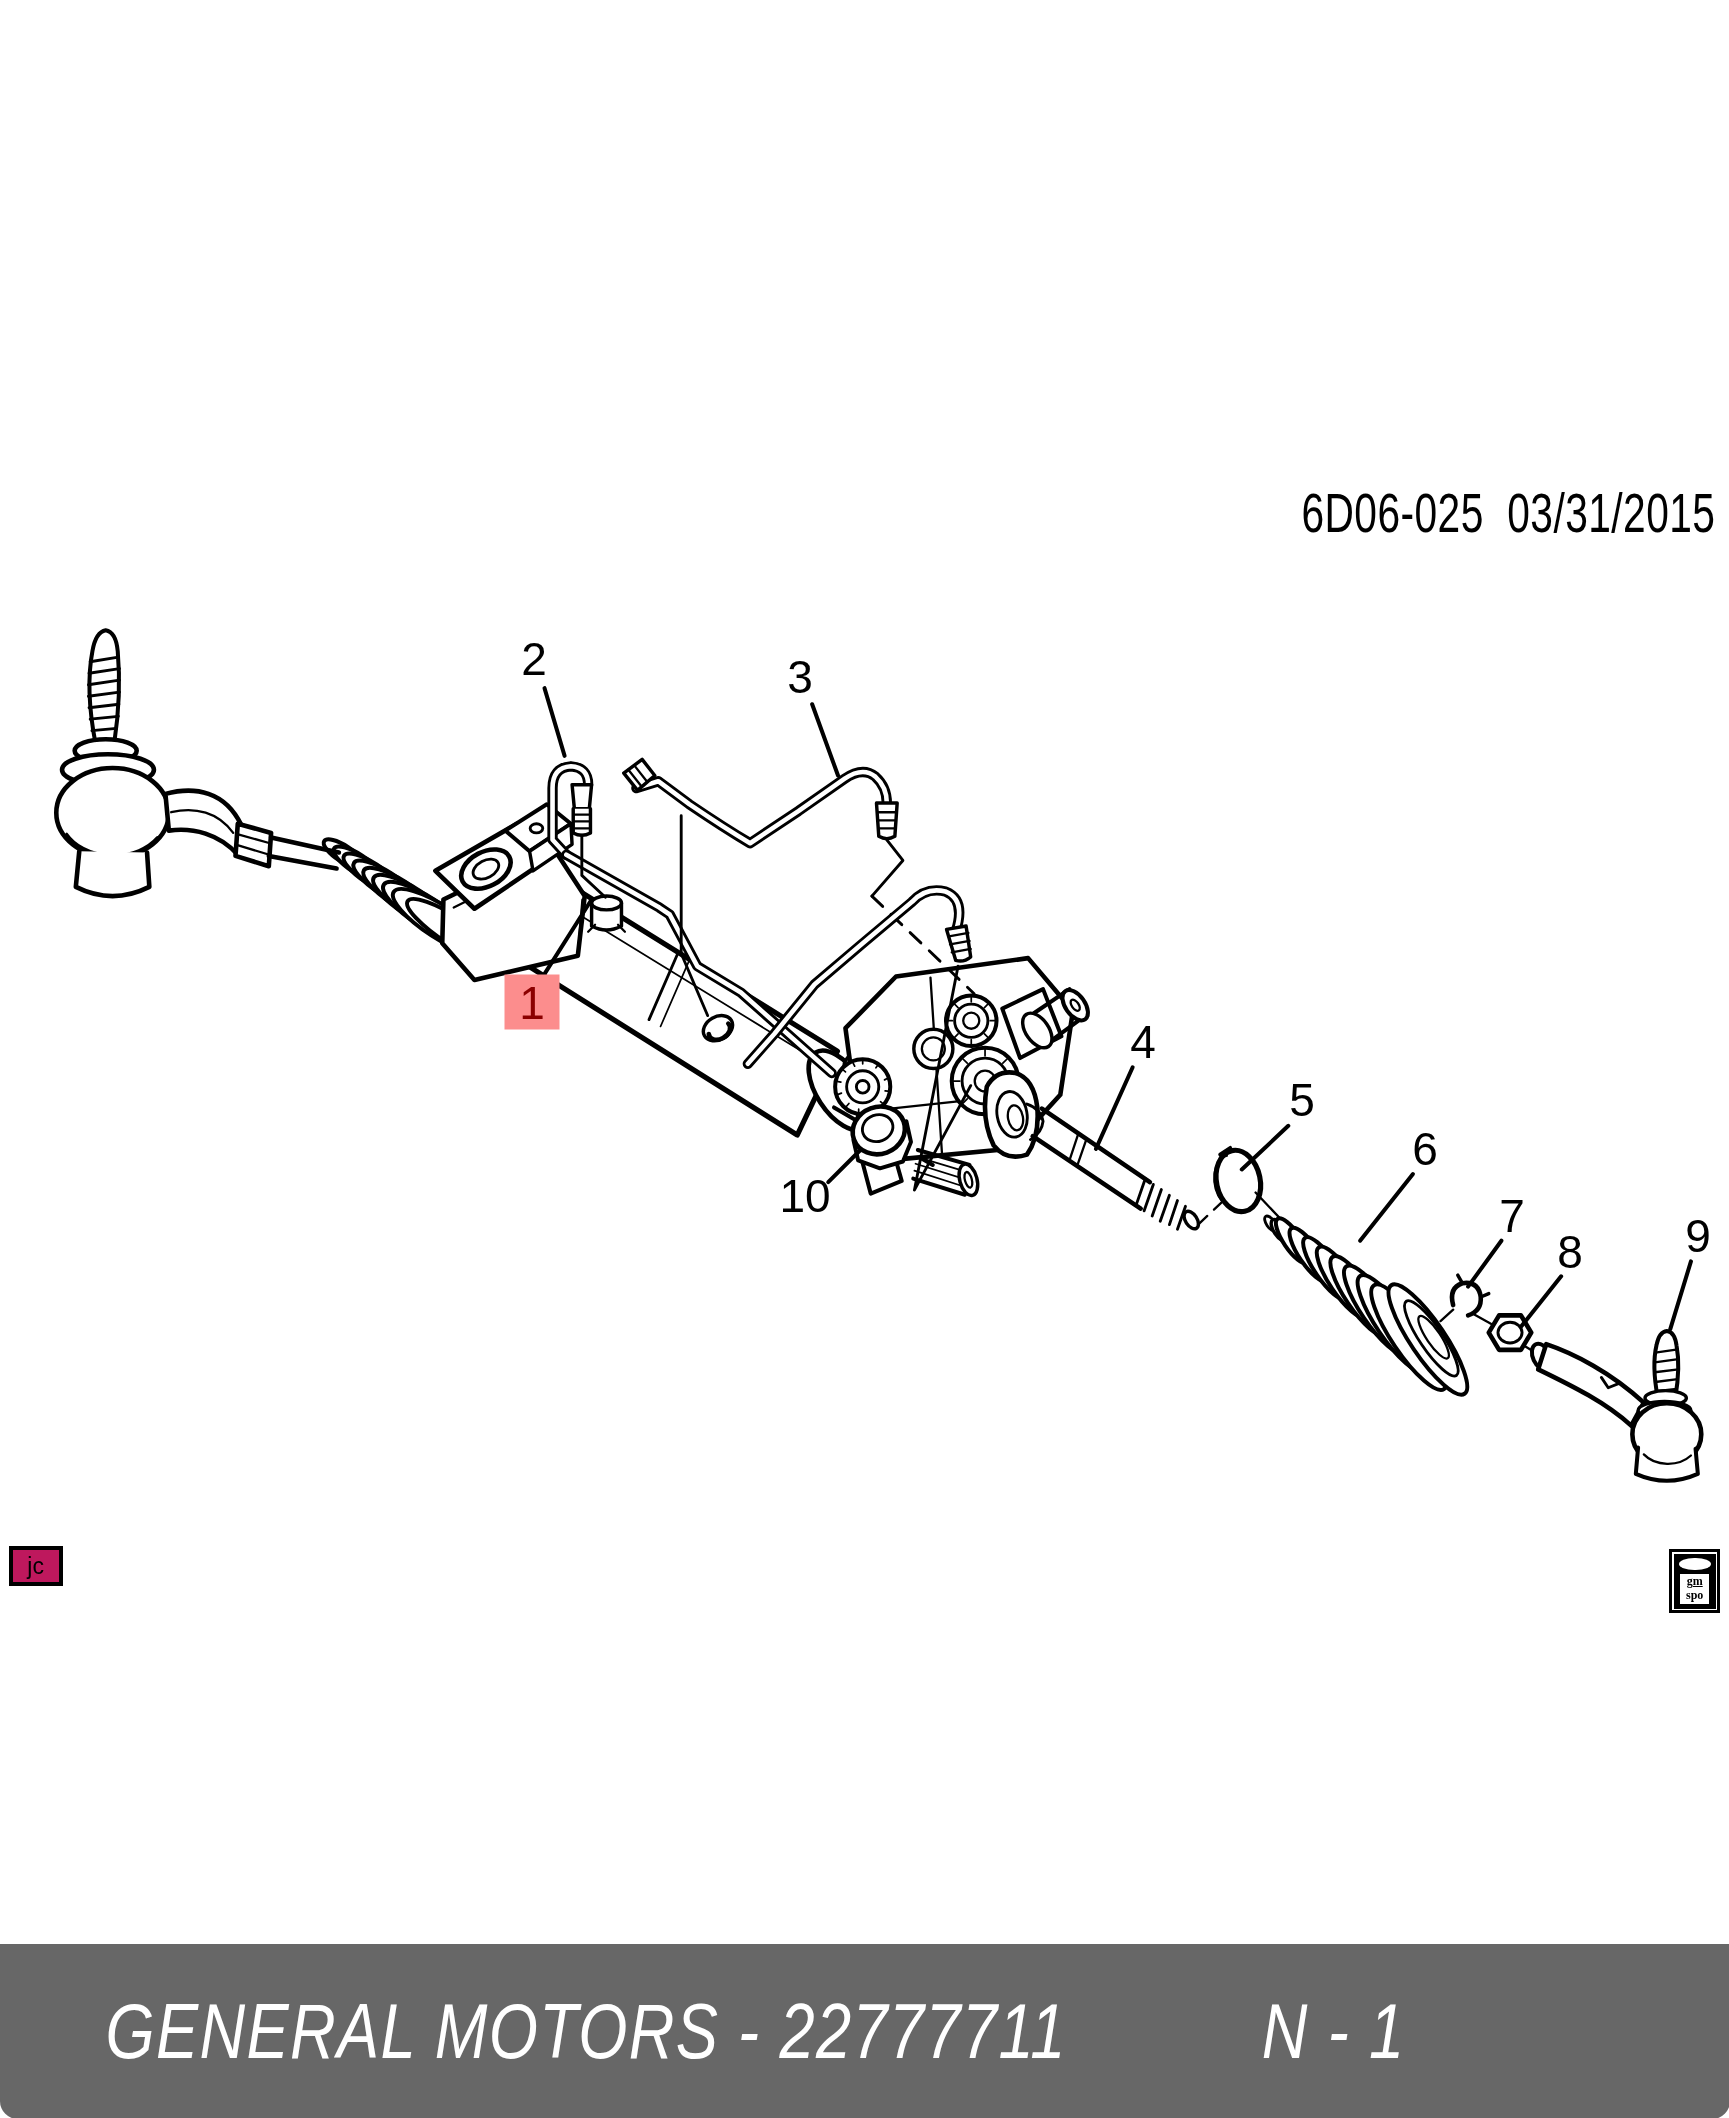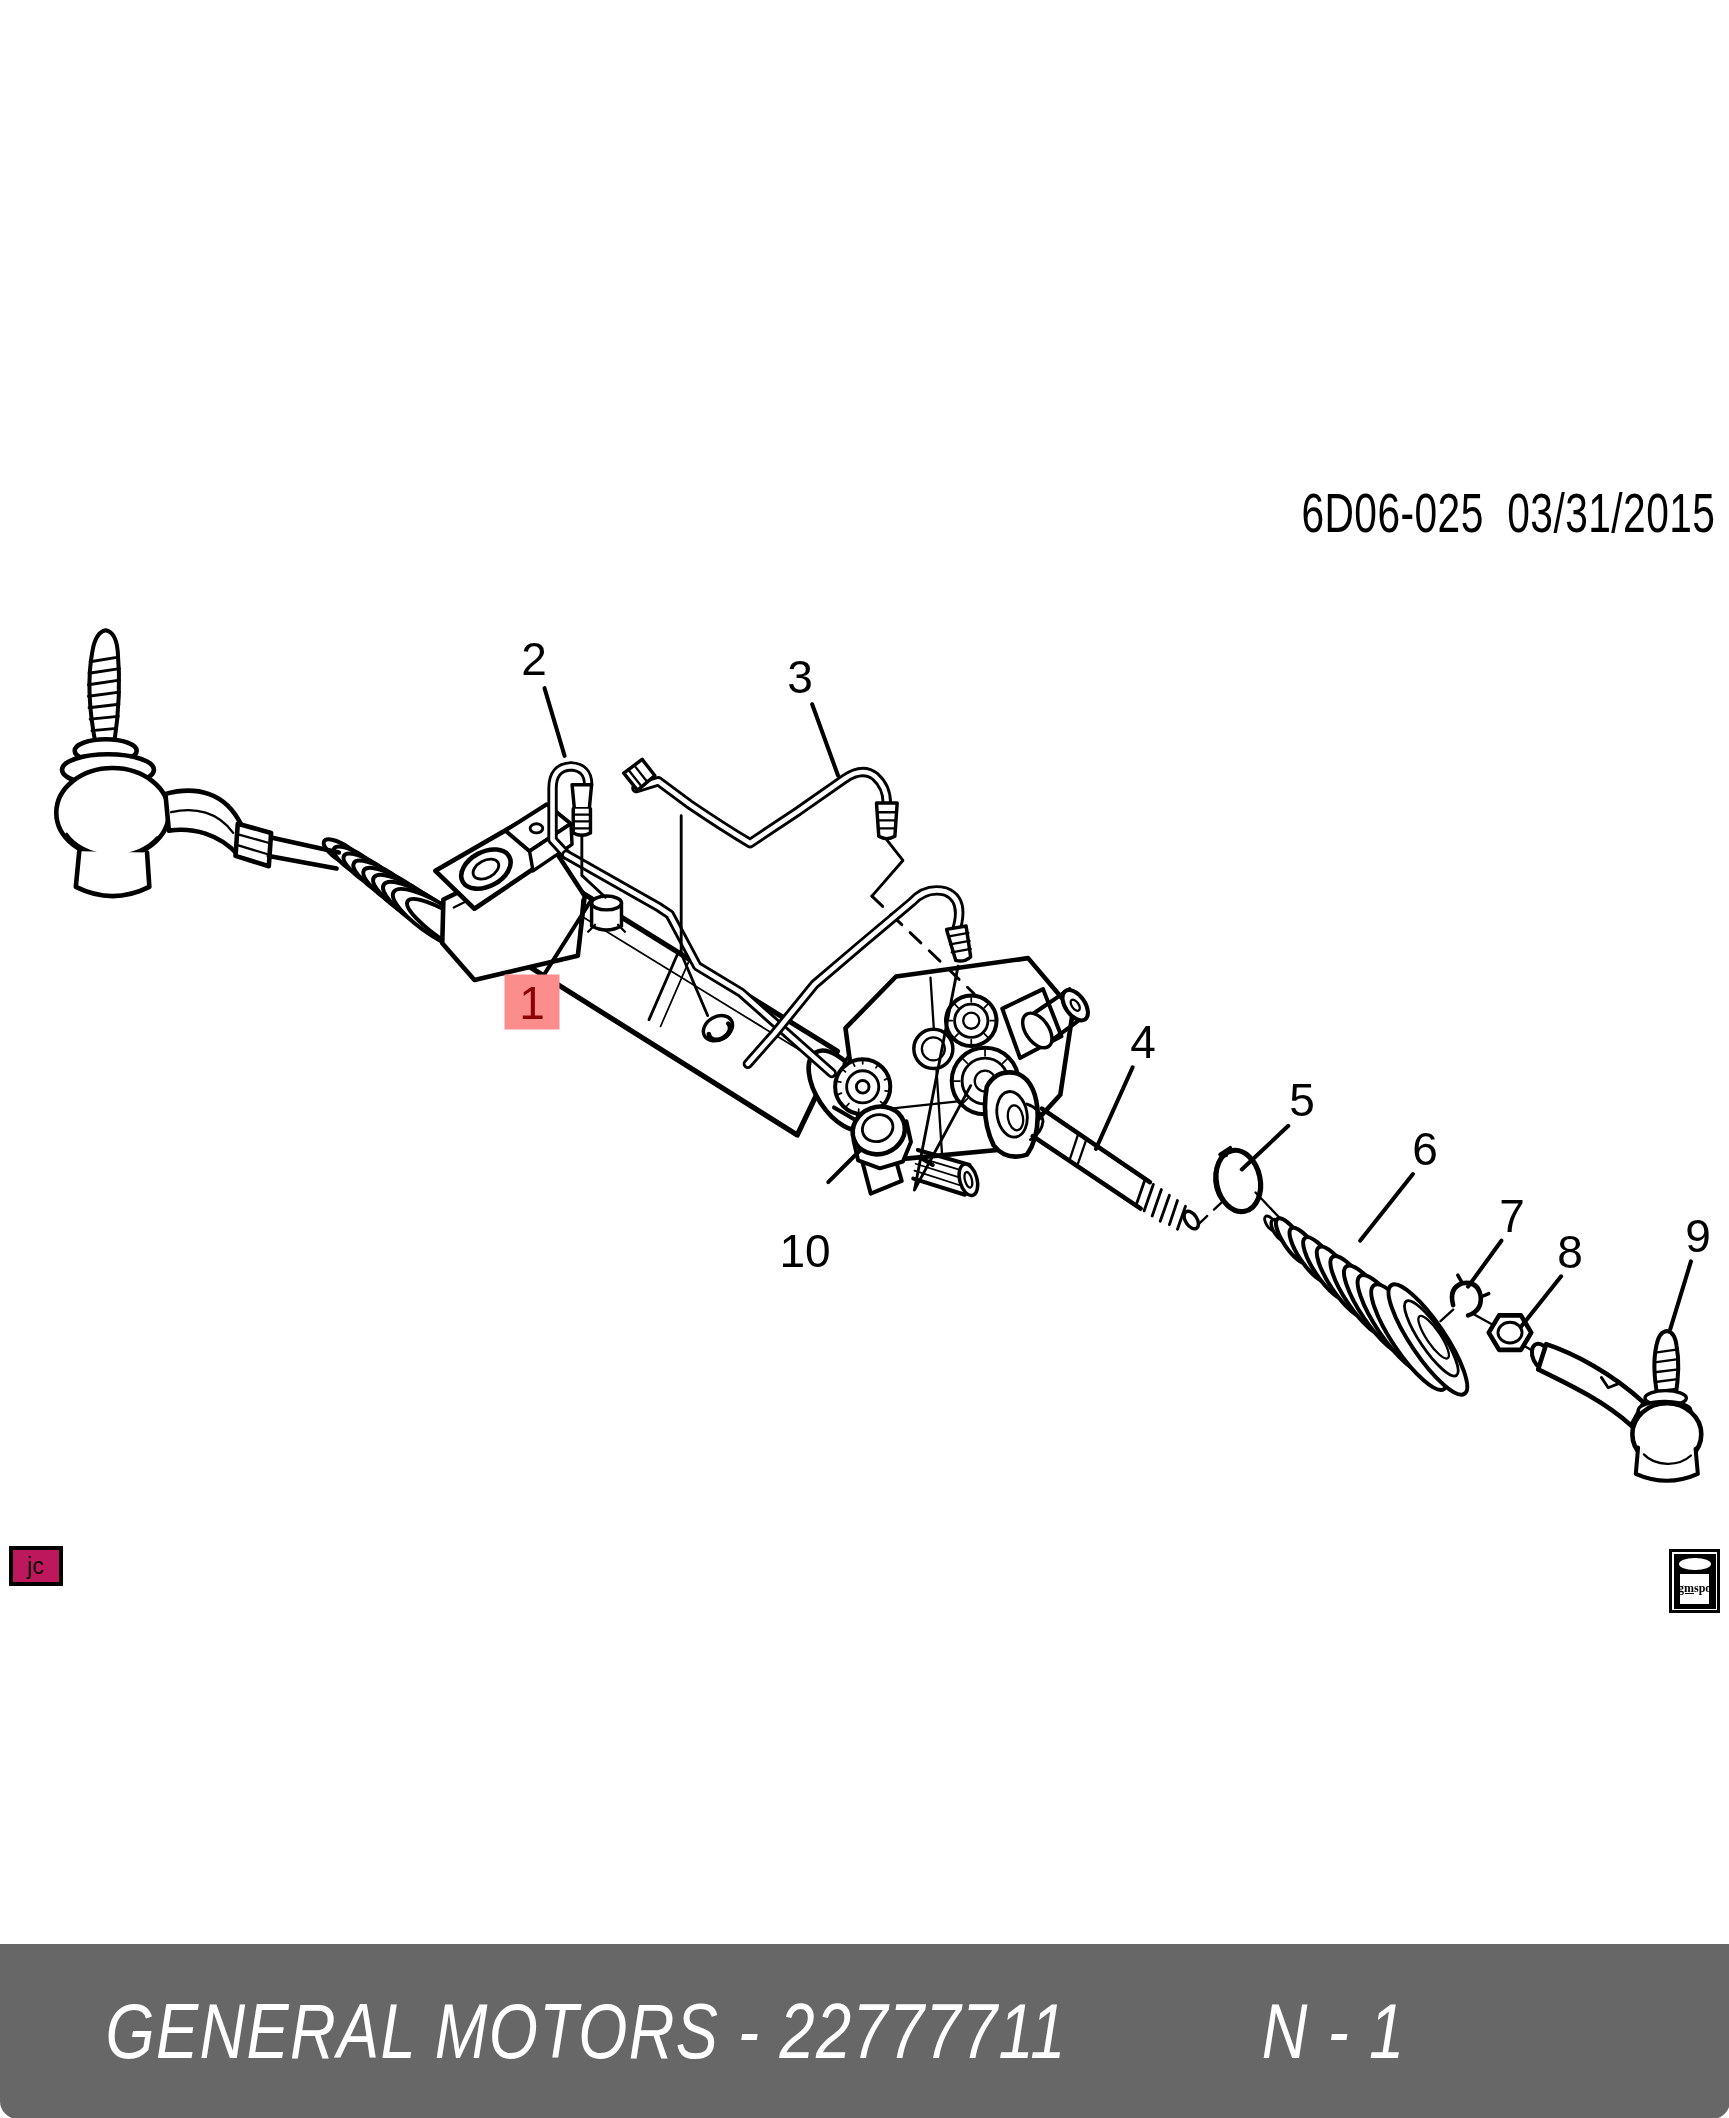--- a/index.html
+++ b/index.html
@@ -32,21 +32,21 @@
   }
   .logo-inner{
     width:100%;height:100%;background:#000;position:relative;
     display:flex;flex-direction:column;align-items:center;
   }
   .logo-ellipse{
     width:32px;height:12.6px;background:#fff;border-radius:50%;margin-top:4px;
   }
   .logo-sq{
     margin-top:3.4px;width:29px;height:30px;background:#fff;
-    display:flex;flex-direction:row;align-items:center;justify-content:center;
+    display:flex;flex-direction:column;align-items:center;justify-content:center;
     font-family:"Liberation Serif",serif;font-weight:bold;font-size:12px;line-height:13.2px;color:#000;
   }
   .logo-sq .u{text-decoration:underline;}
   .footer-bar{
     position:absolute;left:0;top:1944px;width:1730px;height:175px;background:#676767;
     display:flex;align-items:center;gap:74px;font-style:italic;
   }
   .footer-bar span{
     color:#ffffff;font-size:77px;letter-spacing:1.7px;white-space:pre;
     transform:scaleX(0.82);
@@ -278,21 +278,21 @@
   <div id="callout-layer">
       <div class="callout highlighted" style="left: 532px; top: 1002px;">1</div>
       <div class="callout" style="left: 534px; top: 659px;">2</div>
       <div class="callout" style="left: 800px; top: 677px;">3</div>
       <div class="callout" style="left: 1143px; top: 1042px;">4</div>
       <div class="callout" style="left: 1302px; top: 1100px;">5</div>
       <div class="callout" style="left: 1425px; top: 1149px;">6</div>
       <div class="callout" style="left: 1512px; top: 1216px;">7</div>
       <div class="callout" style="left: 1570px; top: 1252px;">8</div>
       <div class="callout" style="left: 1698px; top: 1236px;">9</div>
-      <div class="callout" style="left: 805px; top: 1251px;">10</div>
+      <div class="callout" style="left: 805px; top: 1196px;">10</div>
     </div>
 
   <div class="author-box">
     <span>jc</span>
   </div>
 
   <div class="logo-box">
     <div class="logo-inner">
       <div class="logo-ellipse"></div>
       <div class="logo-sq">

